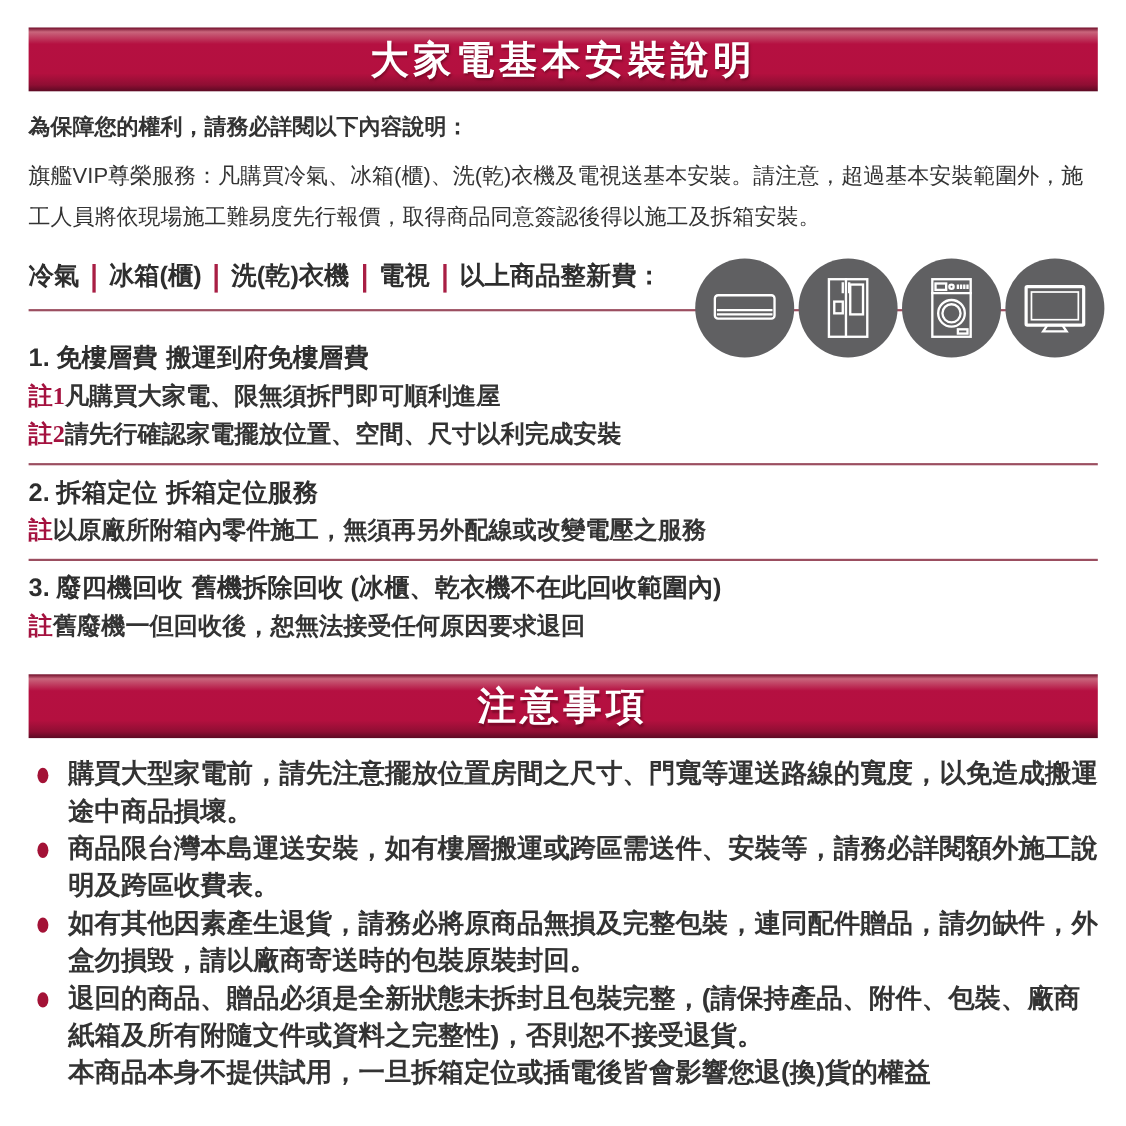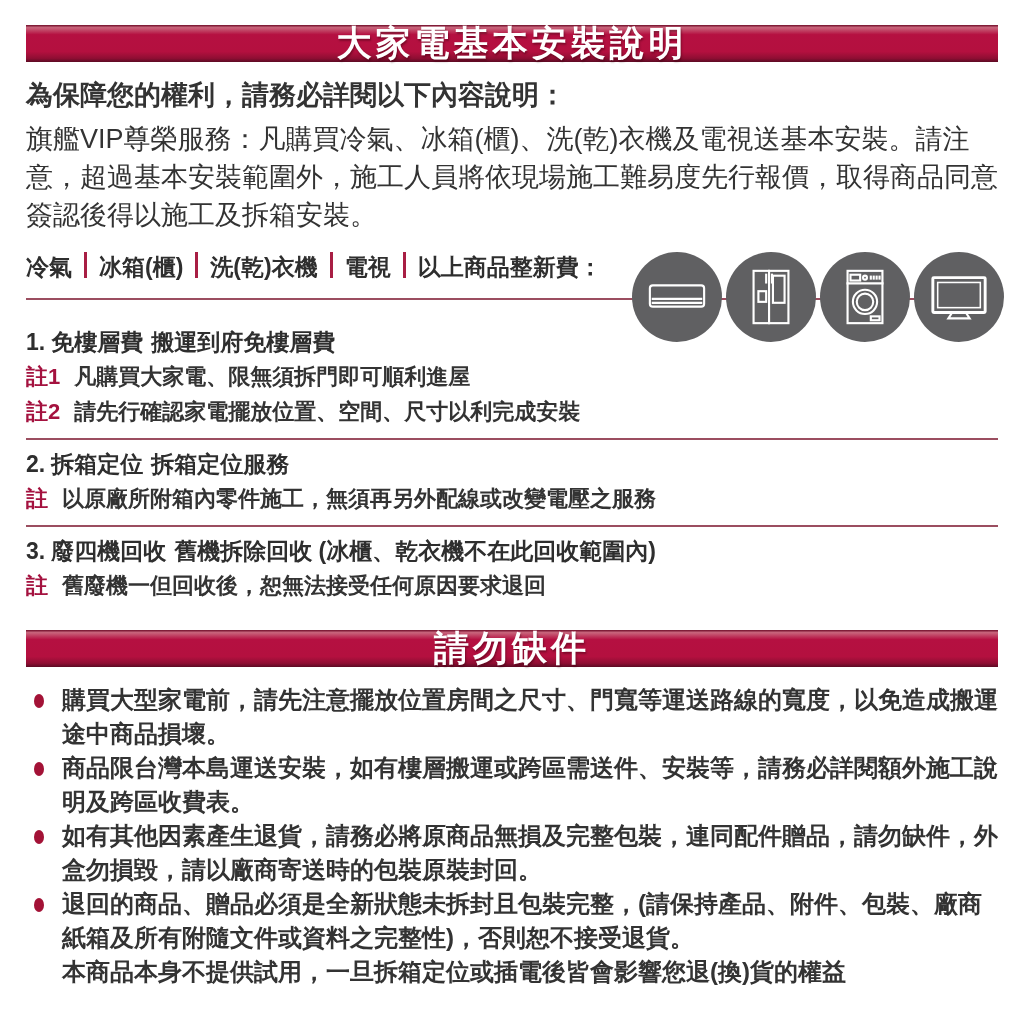--- a/index.html
+++ b/index.html
@@ -1,52 +1,52 @@
 <!DOCTYPE html>
 <html><head>
 <meta charset="utf-8">
 <style>
   html,body{margin:0;padding:0;background:#ffffff;}
   body{width:1024px;height:1024px;font-family:"Liberation Sans","DejaVu Sans",sans-serif;color:#333;overflow:hidden;}
   .page{position:relative;width:1024px;height:1024px;background:#fff;}
 
   
   .banner{
-    margin:25px 26px 0 26px;height:37px;
+    margin:25px 26px 0 26px;height:58px;
     background:linear-gradient(180deg,#6f0c28 0%,#c9657c 7%,#b8droppe 20%,#b51041 26%,#b4103f 72%,#8f0e33 90%,#5c0a23 100%);
     background:linear-gradient(180deg,#6f0c28 0%,#c9657c 7%,#b51041 26%,#b4103f 72%,#8f0e33 90%,#5c0a23 100%);
     display:flex;align-items:center;justify-content:center;
   }
   .banner h1,.banner h2{
     margin:0;color:#fff;font-size:35px;font-weight:800;letter-spacing:4px;
     text-shadow:1px 2px 2px rgba(60,0,15,.45);
   }
   .banner2{margin-top:18px;}
 
   
-  .intro{margin:14px 26px 0 26px;font-size:27px;line-height:38px;font-weight:700;color:#333;}
+  .intro{margin:14px 26px 0 26px;font-size:20px;line-height:38px;font-weight:700;color:#333;}
   .intro.reg{font-weight:400;margin-top:6px;}
 
   
   .reg-header{position:relative;margin:18px 26px 0 26px;height:66px;}
-  .cat-line{display:flex;align-items:flex-start;gap:12px;font-size:23px;font-weight:800;color:#2e2e2e;white-space:nowrap;}
+  .cat-line{display:flex;align-items:flex-end;gap:12px;font-size:23px;font-weight:800;color:#2e2e2e;white-space:nowrap;}
   .cat-sep{display:inline-block;width:3px;height:26px;background:#a81e44;}
   .full-rule{position:absolute;left:0;right:0;top:46px;height:2px;background:#9b4e60;}
   .icon-strip{position:absolute;top:0px;right:-6px;display:flex;gap:4px;z-index:2;}
   .circle{width:90px;height:90px;border-radius:50%;background:#606062;display:flex;align-items:center;justify-content:center;flex:0 0 auto;}
   .circle svg{width:62px;height:62px;stroke:#fff;fill:none;stroke-width:2.2;stroke-linecap:square;}
 
   
   .sec{margin:0 26px;padding-top:8px;}
   .sec-title{font-size:23px;line-height:32px;color:#2e2e2e;font-weight:600;}
   .sec-title .num{font-weight:600;margin-right:6px;}
   .sec-title .t{font-weight:800;}
   .sec-title .sub{font-weight:600;margin-left:8px;}
   .note{font-size:22px;line-height:33px;font-weight:600;color:#333;margin-top:2px;}
-  .note .nlabel{color:#a4123f;font-weight:800;margin-right:14px;}
+  .note .nlabel{color:#a4123f;font-weight:800;font-family:Liberation Serif, serif;}
   .hrule{margin:10px 26px 0 26px;height:2px;background:#9b4e60;}
   .sec.pad-b{padding-bottom:10px;}
 
   
   .notices{list-style:none;margin:16px 26px 0 26px;padding:0;}
   .notices li{position:relative;padding-left:36px;font-size:24px;line-height:34px;font-weight:600;color:#333;}
   .dot{position:absolute;left:8px;top:11px;width:10px;height:14px;border-radius:50%;background:#a31236;}
 </style>
 </head>
 <body>
@@ -142,21 +142,21 @@
   <section class="sec pad-b">
     <div class="sec-title">
       <span class="num">3.</span><span class="t">廢四機回收</span><span class="sub">舊機拆除回收 (冰櫃、乾衣機不在此回收範圍內)</span>
     </div>
     <div class="note">
       <span class="nlabel">註</span><span>舊廢機一但回收後，恕無法接受任何原因要求退回</span>
     </div>
   </section>
 
   <header class="banner banner2">
-    <h2>請勿缺件</h2>
+    <h2>注意事項</h2>
   </header>
 
   <ul class="notices">
     <li><span class="dot"></span><span>購買大型家電前，請先注意擺放位置房間之尺寸、門寬等運送路線的寬度，以免造成搬運途中商品損壞。</span></li>
     <li><span class="dot"></span><span>商品限台灣本島運送安裝，如有樓層搬運或跨區需送件、安裝等，請務必詳閱額外施工說明及跨區收費表。</span></li>
     <li><span class="dot"></span><span>如有其他因素產生退貨，請務必將原商品無損及完整包裝，連同配件贈品，請勿缺件，外盒勿損毀，請以廠商寄送時的包裝原裝封回。</span></li>
     <li><span class="dot"></span><span>退回的商品、贈品必須是全新狀態未拆封且包裝完整，(請保持產品、附件、包裝、廠商紙箱及所有附隨文件或資料之完整性)，否則恕不接受退貨。</span></li>
     <li><span>本商品本身不提供試用，一旦拆箱定位或插電後皆會影響您退(換)貨的權益</span></li>
 
   </ul>

